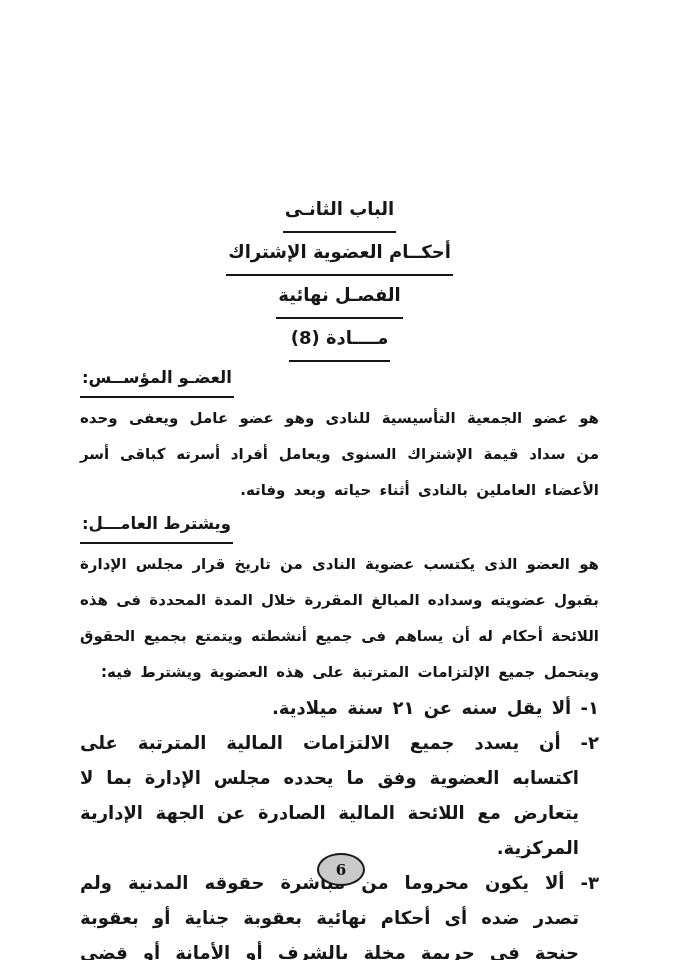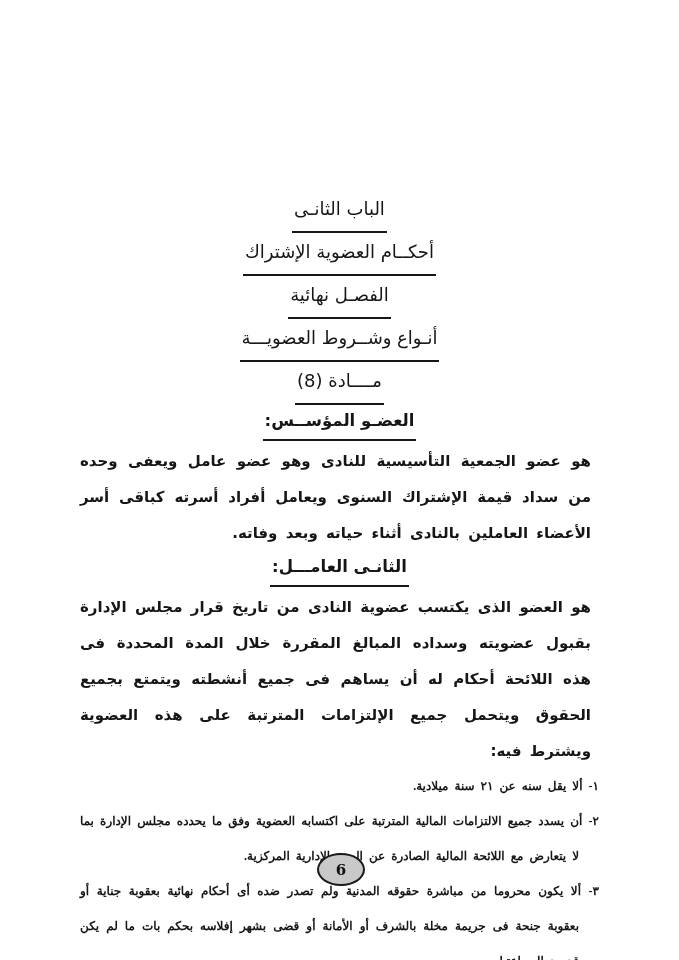--- a/index.html
+++ b/index.html
@@ -14,55 +14,54 @@
     color: #161616;
     direction: rtl;
   }
   .content {
     padding: 190px 80px 0 80px;
   }
   .headings { text-align: center; }
   .heading {
     line-height: 37px;
     font-size: 18px;
-    font-weight: normal;
+    font-weight: bold;
     text-align: center;
   }
   .underline {
     display: inline-block;
     border-bottom: 2px solid #161616;
     padding: 0 2px 4px 2px;
   }
   .sec-title {
     line-height: 32px;
     font-size: 16.5px;
     font-weight: bold;
-    text-align: center;
+    text-align: left;
   }
   .sec-title .underline { padding-bottom: 2px; }
   .para {
-    margin: 2px 8px 0 0;
+    margin: 2px 0 0 0;
     font-size: 15px;
     font-weight: bold;
     line-height: 36px;
     text-align: justify;
     text-align-last: right;
     word-spacing: 3px;
   }
   .cond-list { margin: 0; }
   .list-item {
-    font-size: 12px;
+    font-size: 18px;
     font-weight: bold;
     line-height: 35px;
     text-align: justify;
     text-align-last: right;
     word-spacing: 3px;
     padding-right: 20px;
     text-indent: -20px;
-    font-family: Liberation Serif, serif;
   }
   .page-badge {
     position: absolute;
     left: 317px;
     top: 853px;
     width: 44px;
     height: 29px;
     background: #c9c9c9;
     border: 2.5px solid #1a1a1a;
     border-radius: 50%;
@@ -88,37 +87,34 @@
       <div class="heading">
         <span class="underline">الباب الثانـى</span>
       </div>
       <div class="heading">
         <span class="underline">أحكــام العضوية الإشتراك</span>
       </div>
       <div class="heading">
         <span class="underline">الفصـل نهائية</span>
       </div>
       <div class="heading">
-        <span class="underline">أنـواع وشــروط العضويـــة</span>
-      </div>
-      <div class="heading">
         <span class="underline">مــــادة (8)</span>
       </div>
     </div>
 
     <div>
       <div class="sec-title">
         <span class="underline">العضـو المؤســس:</span>
       </div>
       <p class="para">هو عضو الجمعية التأسيسية للنادى وهو عضو عامل ويعفى وحده من سداد قيمة الإشتراك السنوى ويعامل أفراد أسرته كباقى أسر الأعضاء العاملين بالنادى أثناء حياته وبعد وفاته.</p>
     </div>
 
     <div>
       <div class="sec-title">
-        <span class="underline">الثانـى العامـــل:</span>
+        <span class="underline">ويشترط العامـــل:</span>
       </div>
       <p class="para">هو العضو الذى يكتسب عضوية النادى من تاريخ قرار مجلس الإدارة بقبول عضويته وسداده المبالغ المقررة خلال المدة المحددة فى هذه اللائحة أحكام له أن يساهم فى جميع أنشطته ويتمتع بجميع الحقوق ويتحمل جميع الإلتزامات المترتبة على هذه العضوية ويشترط فيه:</p>
     </div>
 
     <div class="cond-list">
       <div class="list-item">١- ألا يقل سنه عن ٢١ سنة ميلادية.</div>
       <div class="list-item">٢- أن يسدد جميع الالتزامات المالية المترتبة على اكتسابه العضوية وفق ما يحدده مجلس الإدارة بما لا يتعارض مع اللائحة المالية الصادرة عن الجهة الإدارية المركزية.</div>
       <div class="list-item">٣- ألا يكون محروما من مباشرة حقوقه المدنية ولم تصدر ضده أى أحكام نهائية بعقوبة جناية أو بعقوبة جنحة فى جريمة مخلة بالشرف أو الأمانة أو قضى بشهر إفلاسه بحكم بات ما لم يكن قد رد إليه اعتباره.</div>
 
     </div>

